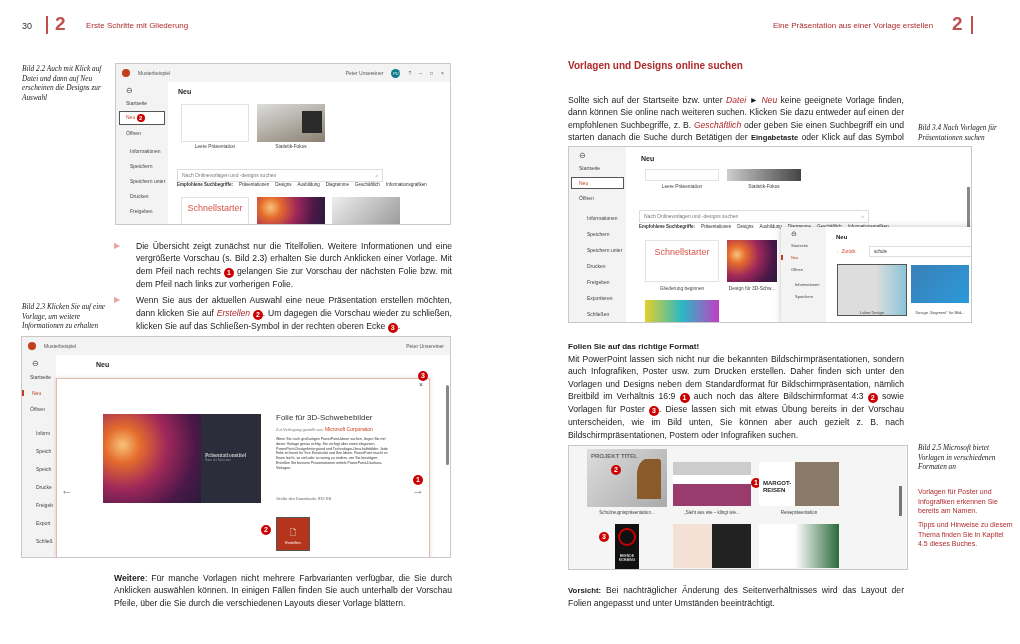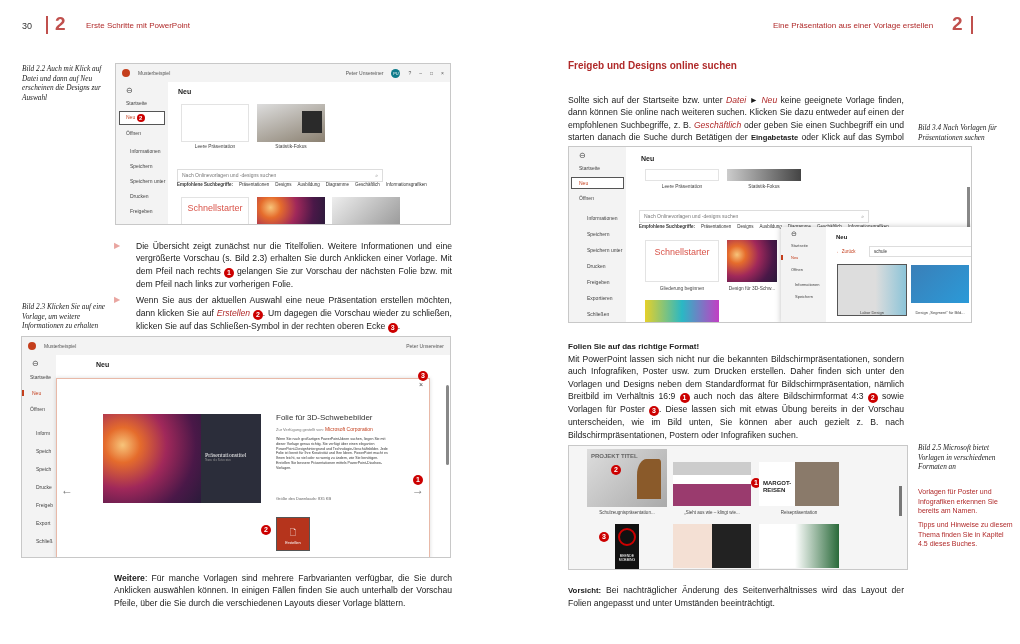--- a/index.html
+++ b/index.html
@@ -26,21 +26,21 @@
 .small{font-size:4.8px;color:#444;text-align:center}
 .grad1{background:radial-gradient(circle at 20% 35%,#f7c47a 0,#e56c2c 18%,#a0285a 45%,#4a1848 75%,#2a1b3a 100%)}
 .dark{background:#2b2d3a}
 </style>
 </head>
 <body>
 
 <div class="abs pn" style="left:22px;top:21px">30</div>
 <div class="abs vbar" style="left:46px;top:16px"></div>
 <div class="abs chapnum" style="left:55px;top:13px">2</div>
-<div class="abs runhead" style="left:86px;top:21px">Erste Schritte mit PowerPoint</div>
+<div class="abs runhead" style="left:86px;top:21px">Erste Schritte mit Gliederung</div>
 
 <div class="abs runhead" style="left:773px;top:21px">Eine Präsentation aus einer Vorlage erstellen</div>
 <div class="abs chapnum" style="left:952px;top:13px">2</div>
 <div class="abs vbar" style="left:971px;top:16px"></div>
 <div class="abs pn" style="left:1042px;top:20px">31</div>
 
 <div class="abs cap" style="left:22px;top:64px;width:92px">Bild 2.2 Auch mit Klick auf Datei und dann auf Neu erscheinen die Designs zur Auswahl</div>
 <div class="abs shot" style="left:115px;top:63px;width:336px;height:162px">
   <div class="titlebar">
     <span class="pplogo"></span>
@@ -132,23 +132,23 @@
     <span class="abs mark" style="left:204px;top:146px">2</span>
     <div class="abs" style="left:4px;top:104px;font-size:12px;color:#777">←</div>
     <div class="abs" style="left:355px;top:104px;font-size:12px;color:#777">→</div>
     <span class="abs mark" style="left:356px;top:96px">1</span>
     <div class="abs" style="left:362px;top:2px;font-size:7px;color:#444">×</div>
     <span class="abs mark" style="left:361px;top:-8px">3</span>
   </div>
   <div class="abs" style="left:424px;top:48px;width:3px;height:80px;background:#888;border-radius:2px"></div>
 </div>
 
-<div class="abs body" style="left:114px;top:572px;width:338px"><span class="b">Weitere</span><span>: Für manche Vorlagen sind mehrere Farbvarianten verfügbar, die Sie durch Anklicken auswählen können. In einigen Fällen finden Sie auch unterhalb der Vorschau Pfeile, über die Sie durch die verschiedenen Layouts dieser Vorlage blättern.</span></div>
-
-<div class="abs" style="left:568px;top:60px;font-size:10px;font-weight:bold;color:#b02a2a">Freigeb und Designs online suchen</div>
+<div class="abs body" style="left:114px;top:572px;width:338px"><span class="b">Weitere</span><span>: Für manche Vorlagen nicht mehrere Farbvarianten verfügbar, die Sie durch Anklicken auswählen können. In einigen Fällen finden Sie auch unterhalb der Vorschau Pfeile, über die Sie durch die verschiedenen Layouts dieser Vorlage blättern.</span></div>
+
+<div class="abs" style="left:568px;top:60px;font-size:10px;font-weight:bold;color:#b02a2a">Vorlagen und Designs online suchen</div>
 <div class="abs body" style="left:568px;top:94px;width:336px">
   <span>Sollte sich auf der Startseite bzw. unter </span><span class="redi">Datei</span> <span>►</span> <span class="redi">Neu</span><span> keine geeignete Vorlage finden, dann können Sie online nach weiteren suchen. Klicken Sie dazu entweder auf einen der empfohlenen Suchbegriffe, z. B. </span><span class="redi">Geschäftlich</span><span> oder geben Sie einen Suchbegriff ein und starten danach die Suche durch Betätigen der </span><span class="b" style="font-size:7.6px">Eingabetaste</span><span> oder Klick auf das Symbol </span><span class="redi">Lupe</span><span>. Mit Klick auf </span><span class="redi">Zurück</span><span> gelangen Sie wieder zurück zur vorherigen Anzeige.</span>
 </div>
 <div class="abs cap" style="left:918px;top:123px;width:95px">Bild 3.4 Nach Vorlagen für Präsentationen suchen</div>
 
 <div class="abs shot" style="left:568px;top:146px;width:404px;height:177px">
   <div class="side abs" style="left:0;top:0;width:57px;height:177px">
     <div style="padding-top:4px;font-size:8px">⊖</div>
     <div style="margin-top:5px">Startseite</div>
     <div style="margin:6px 2px 0;border:1.2px solid #555;padding:2px 7px;background:#fff;color:#c43e1c">Neu</div>

